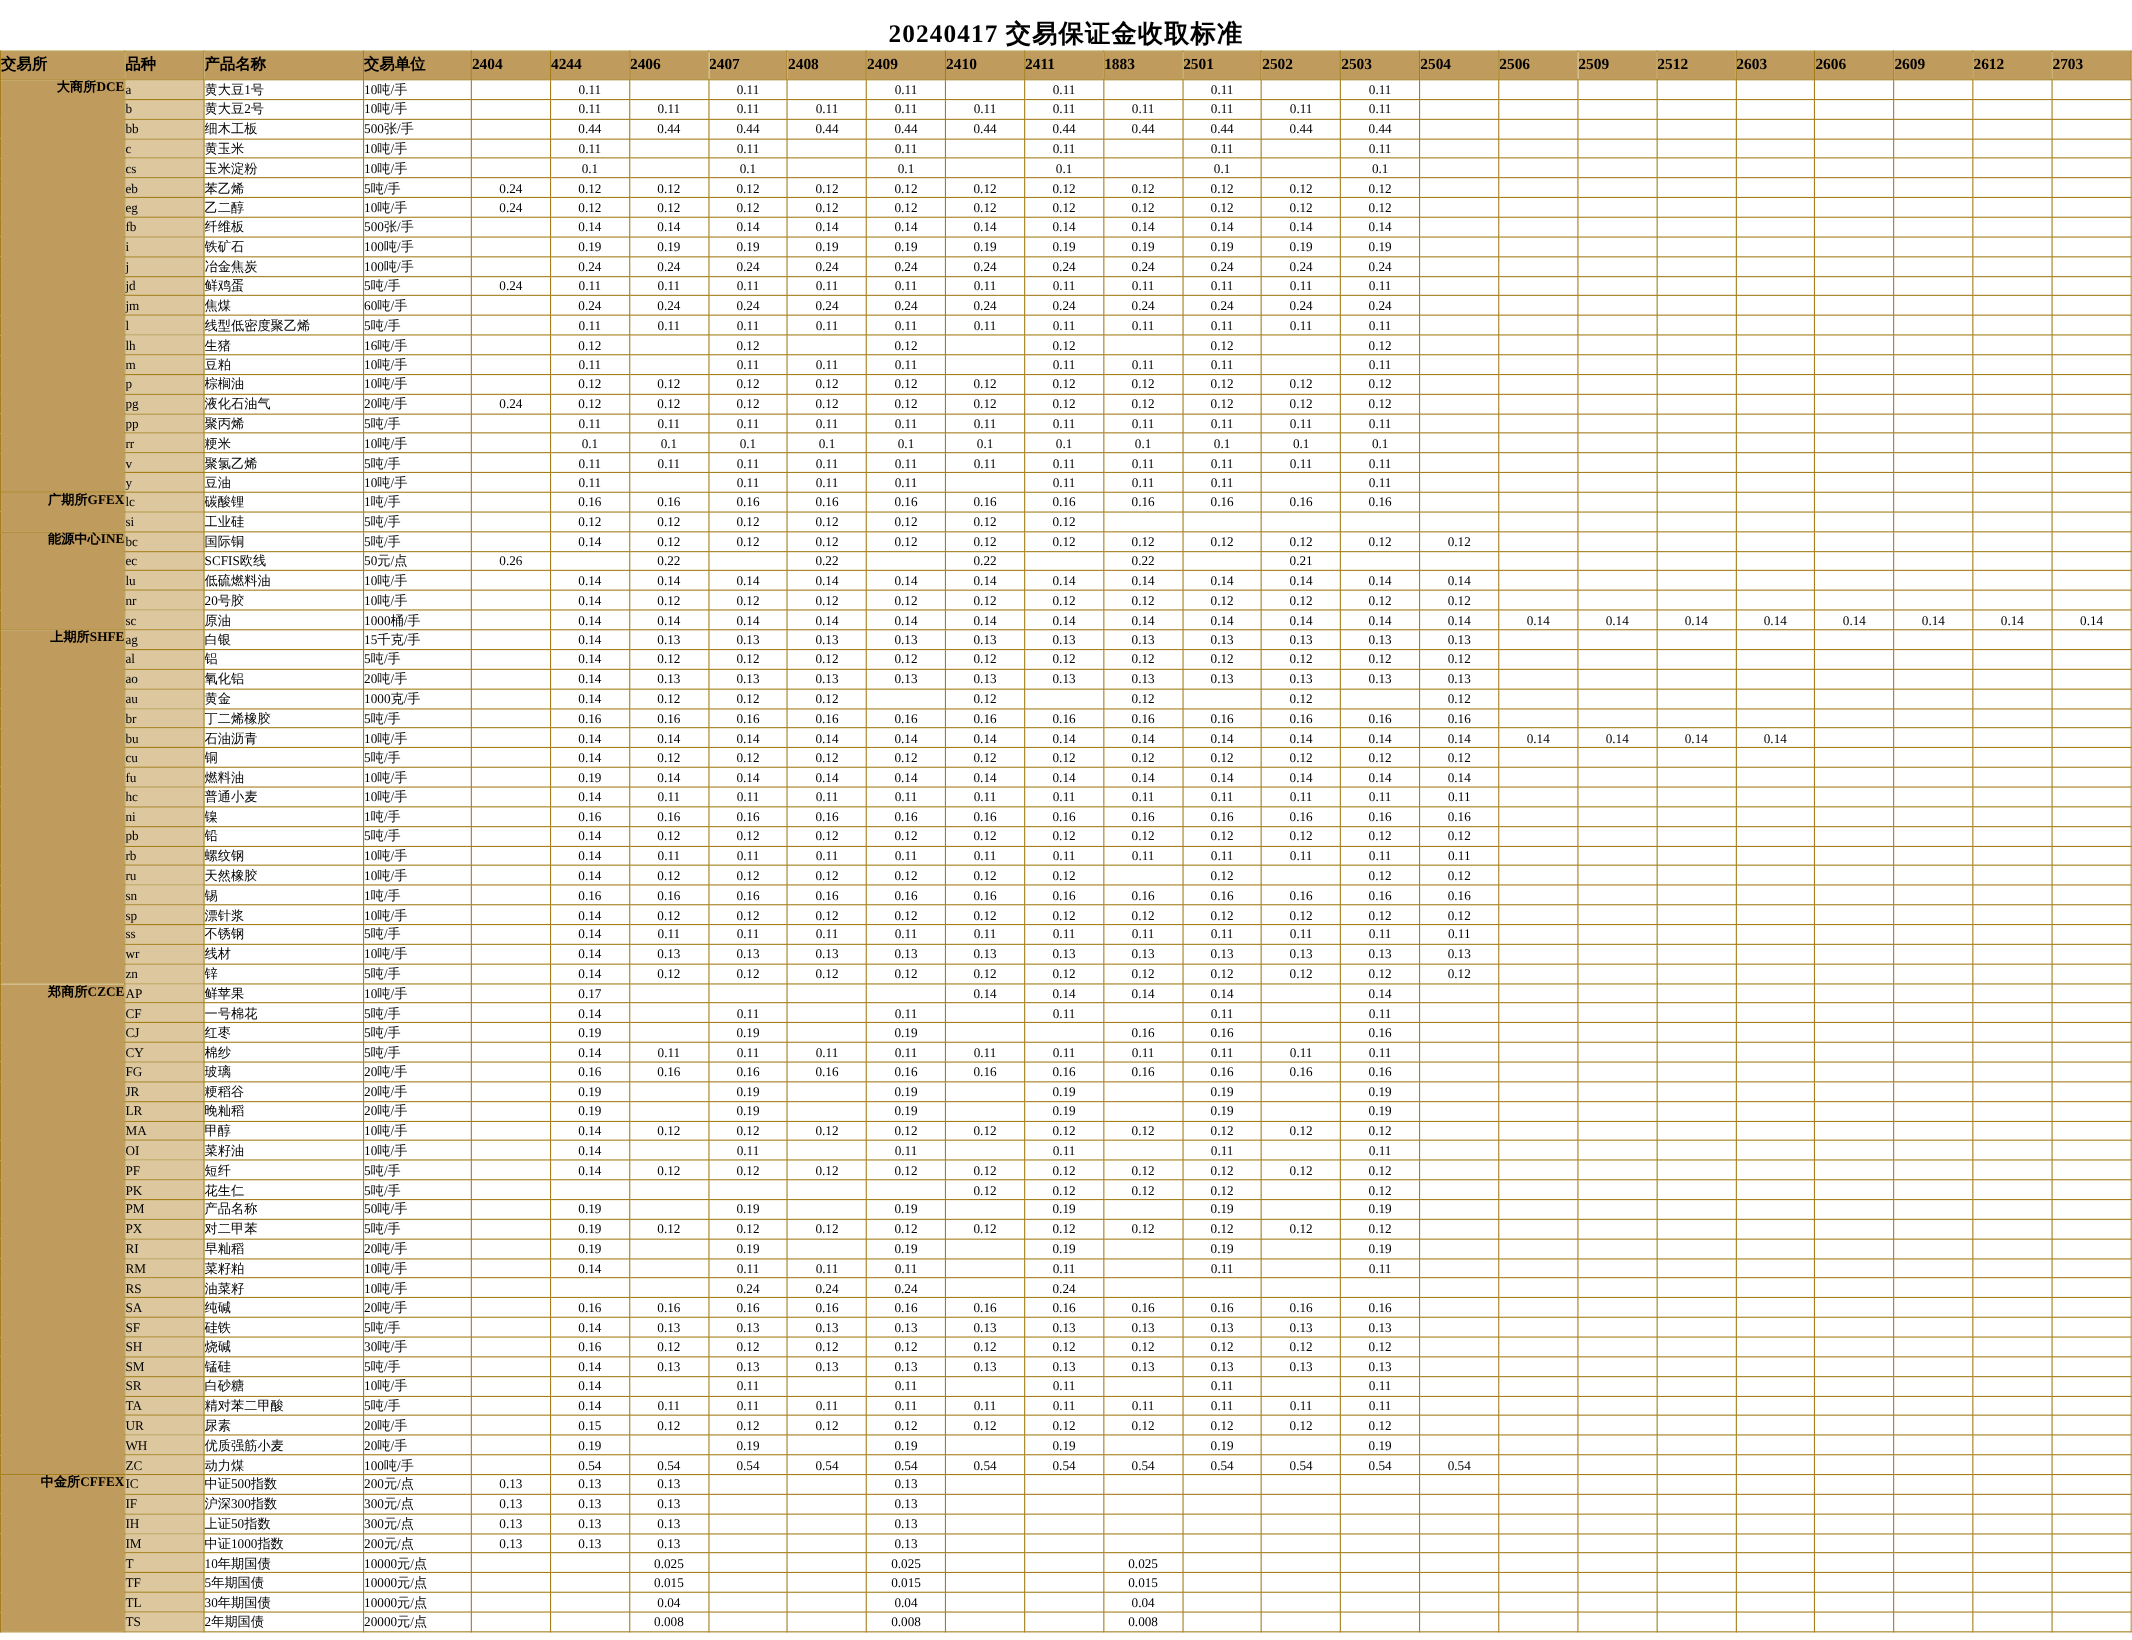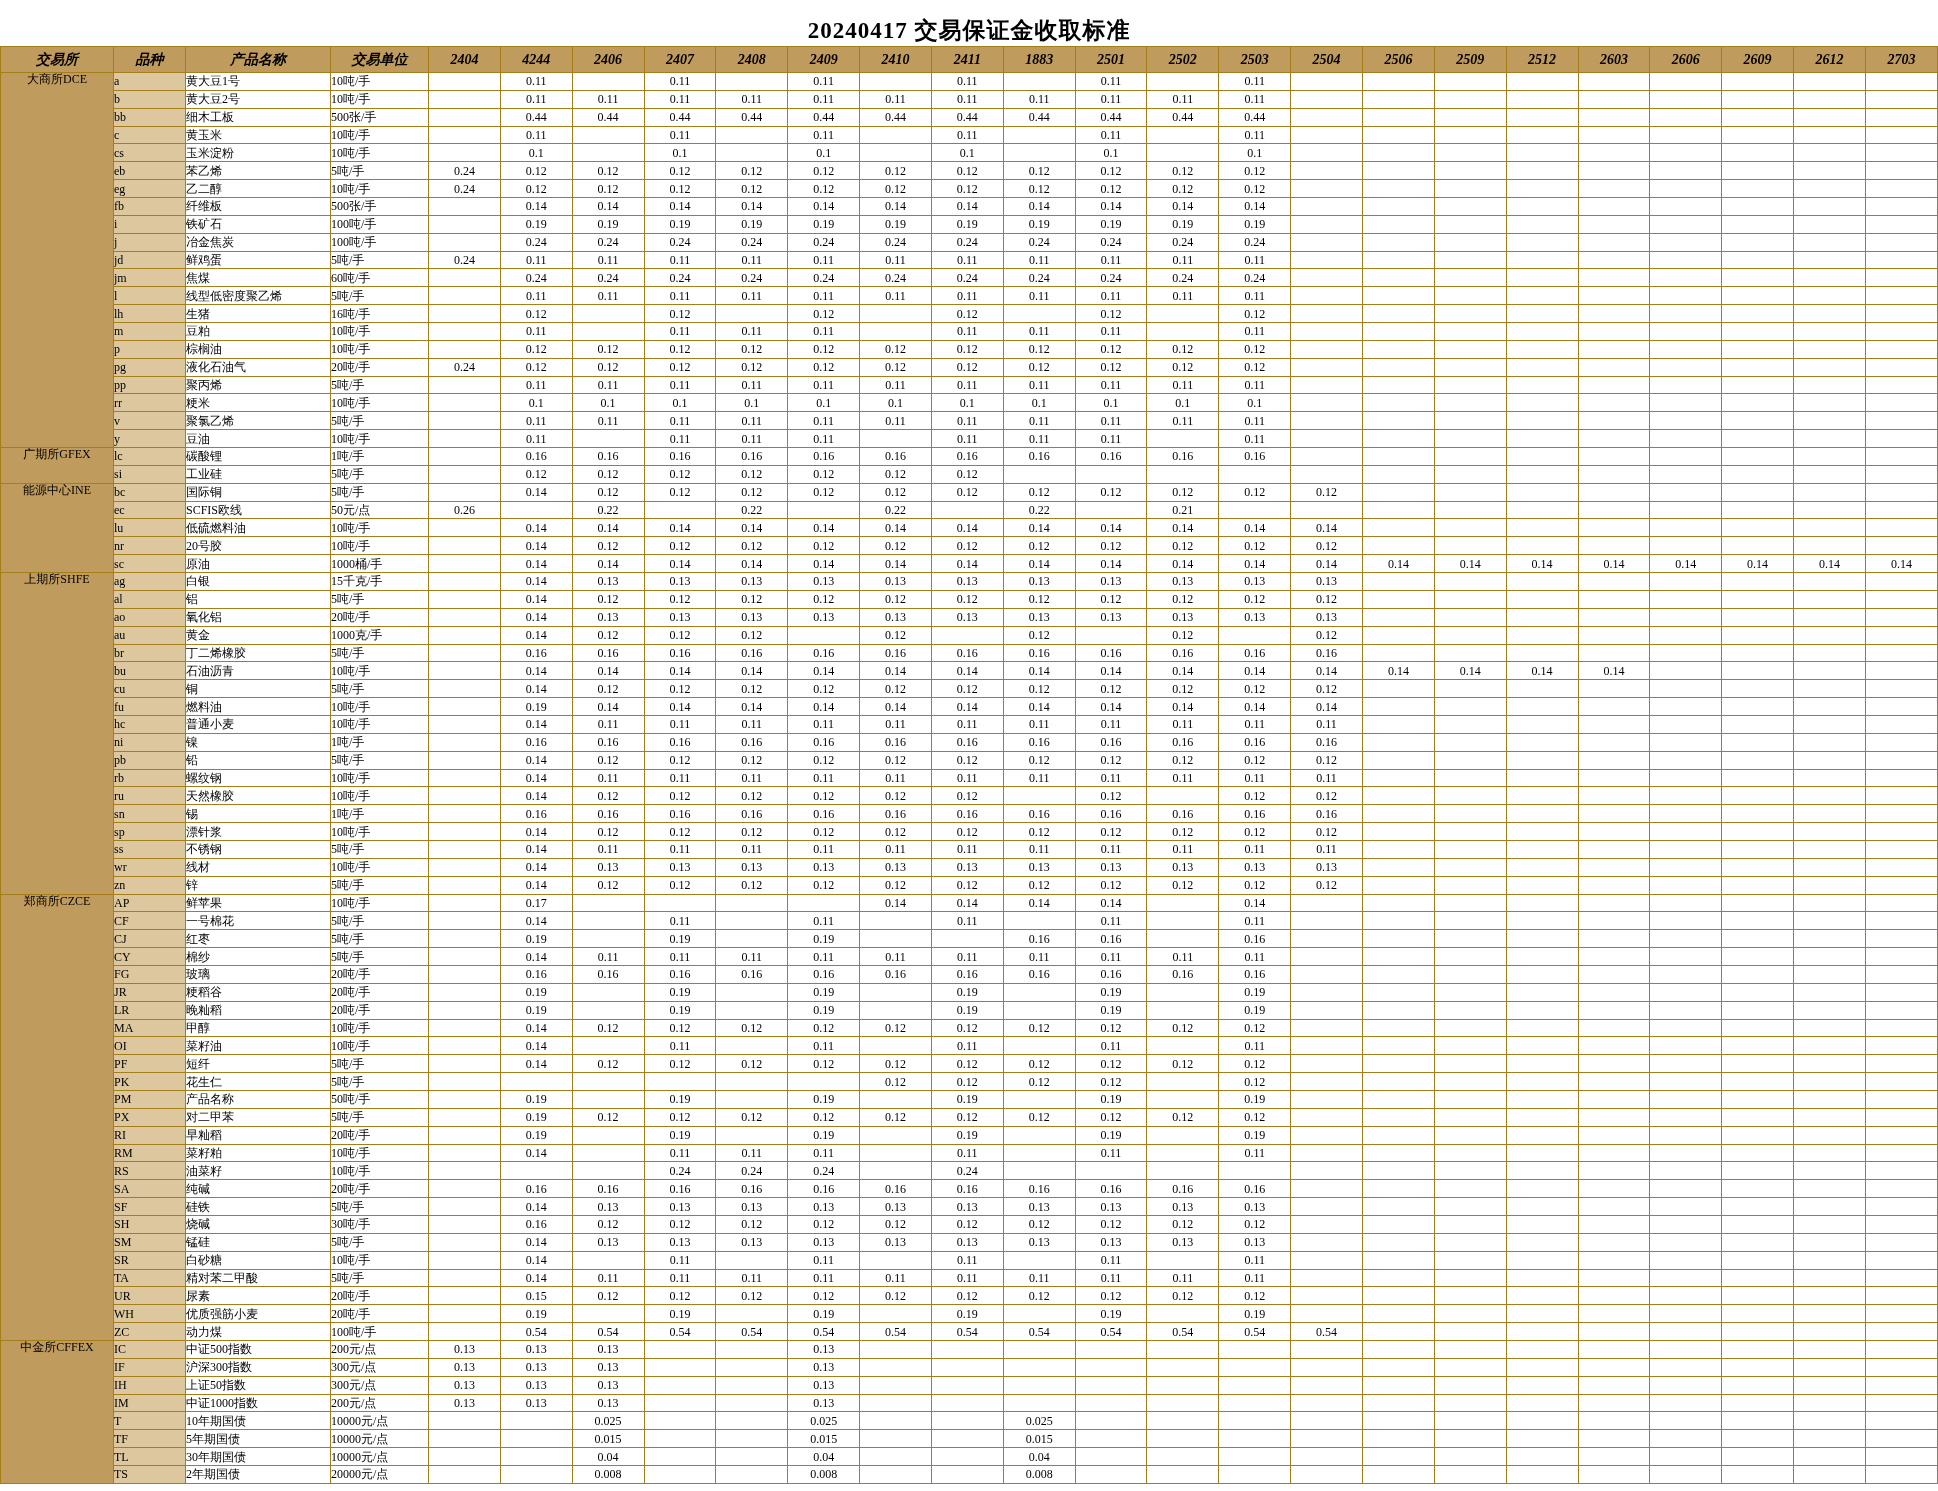--- a/index.html
+++ b/index.html
@@ -7,23 +7,23 @@
        font-family:"Liberation Serif","DejaVu Serif",serif;color:#000;}
   .title-bar{height:46px;display:flex;align-items:flex-end;justify-content:center;}
   .title-bar h1{margin:0;font-size:23px;font-weight:bold;letter-spacing:1px;}
   table.margin{border-collapse:collapse;table-layout:fixed;width:1938px;}
   table.margin th,table.margin td{
       border:1px solid var(--grid,#a37e1b);
       padding:0;line-height:1;overflow:hidden;white-space:nowrap;
       font-size:12px;height:17.87px;box-sizing:border-box;}
   table.margin thead th{
       background:var(--header-bg,#c09b5e);
-      font-weight:bold;font-size:14px;text-align:center;height:26px;font-style:italic;}
-  td.exchange{background:var(--header-bg,#c09b5e);font-weight:normal;
-      font-size:13px;text-align:center;vertical-align:top;
+      font-weight:bold;font-size:14px;text-align:left;height:26px;}
+  td.exchange{background:var(--header-bg,#c09b5e);font-weight:bold;
+      font-size:13px;text-align:right;vertical-align:top;
       padding:2px 0 0 3px;line-height:15px;}
   td.code{background:var(--code-bg,#dcc79e);text-align:left;padding-left:4px;}
   td.pname{text-align:left;padding-left:4px;font-size:13px;}
   td.unit{text-align:left;padding-left:4px;}
   td.val{text-align:center;}
 </style>
 </head>
 <body>
 
 <div class="title-bar">

